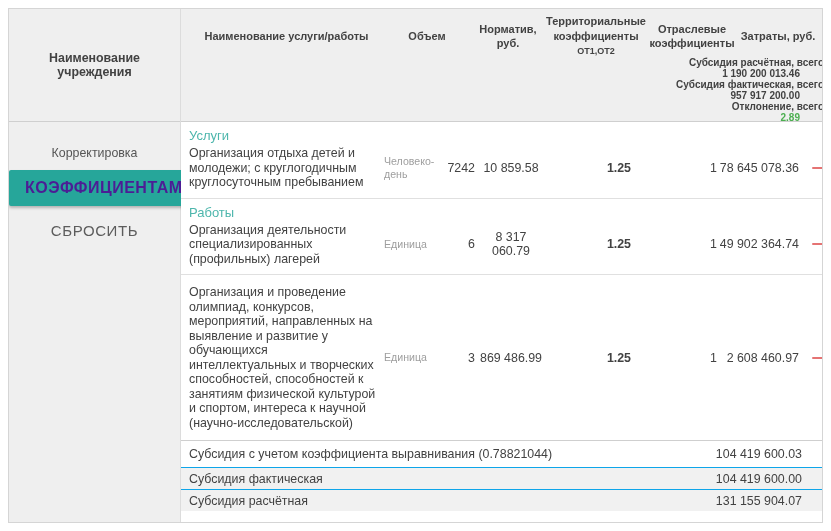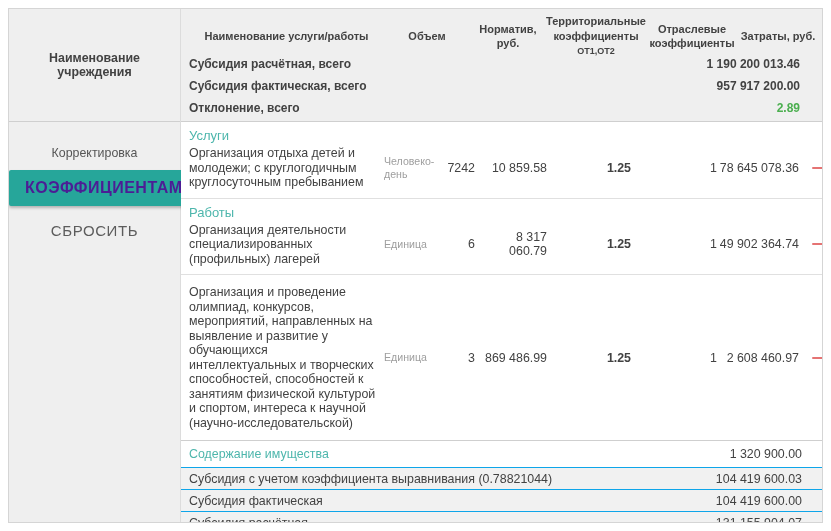--- a/index.html
+++ b/index.html
@@ -44,34 +44,34 @@
   .col-headers { display:flex; align-items:center; height:48px; padding-top:6px;
                  font-weight:bold; font-size:11px; color:#424242; }
   .ch { text-align:center; line-height:1.3; }
   .ch-name { width:195px; }
   .ch-vol { width:86px; }
   .ch-norm { width:76px; }
   .ch-terr { width:100px; display:flex; flex-direction:column; align-items:center; }
   .ch-terr-sub { font-size:9px; margin-top:3px; }
   .ch-otr { width:92px; }
   .ch-cost { width:86px; padding-right:6px; }
-  .sum-row { display:flex; align-items:flex-start; height:22px; font-weight:bold; font-size:12px; }
+  .sum-row { display:flex; align-items:flex-end; height:22px; font-weight:bold; font-size:10px;flex-direction:column; }
   .sum-row .lbl { flex:1; }
   .sum-row .val { text-align:right; padding-right:24px; }
   .green { color:#4caf50; }
   
   .services { background:#fff; }
   .section-title { color:#4db6ac; font-size:13px; padding:6px 0 1px 8px; }
   .svc-row { display:flex; align-items:center; padding:2px 8px 8px; }
   .svc-row.bordered { border-top:1px solid #e0e0e0; }
   .svc-row.tall { padding:10px 8px; }
   .c-name { width:195px; font-size:12.4px; line-height:1.17; padding-right:6px; }
   .c-unit { width:57px; font-size:10.6px; color:#9e9e9e; line-height:1.2; }
   .c-vol  { width:34px; text-align:right; font-size:12.4px; }
-  .c-norm { width:72px; text-align:right; font-size:12.4px; }
+  .c-norm { width:72px; text-align:center; font-size:12.4px; }
   .c-terr { width:84px; text-align:right; font-size:12.4px;font-weight:bold; }
   .c-otr  { width:86px; text-align:right; font-size:12.4px; }
   .c-cost { width:82px; text-align:right; font-size:12.4px; white-space:nowrap; }
   .c-icon { width:24px; display:flex; justify-content:flex-end; }
   .minus-btn { background:none; border:none; cursor:pointer; padding:4px 0; }
   .minus-bar { display:block; width:11px; height:2px; background:#e57373; border-radius:1px; }
   
   .bottom-band { border-top:1px solid #cfcfcf; }
   .bot-row { display:flex; align-items:center; height:22px; font-size:12.4px;
              padding:0 8px; background:#f1f1f1; border-top:1px solid #0ea5e9; }
@@ -171,24 +171,20 @@
         <div class="c-icon">
           <button class="minus-btn">
             <span class="minus-bar"></span>
           </button>
         </div>
       </div>
     </div>
 
     <div class="bottom-band">
       <div class="bot-row">
-        <span class="lbl teal-label">Содержание имущества</span>
-        <span class="val">1 320 900.00</span>
-      </div>
-      <div class="bot-row">
         <span class="lbl">Субсидия с учетом коэффициента выравнивания (0.78821044)</span>
         <span class="val">104 419 600.03</span>
       </div>
       <div class="bot-row">
         <span class="lbl">Субсидия фактическая</span>
         <span class="val">104 419 600.00</span>
       </div>
       <div class="bot-row">
         <span class="lbl">Субсидия расчётная</span>
         <span class="val">131 155 904.07</span>

